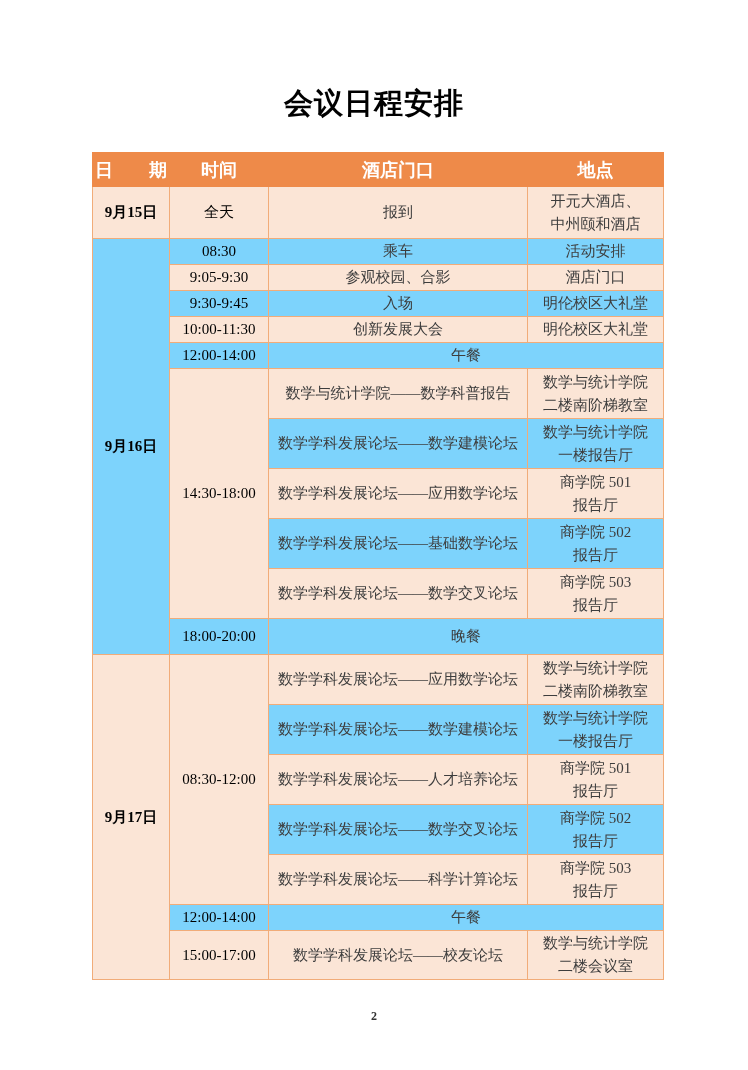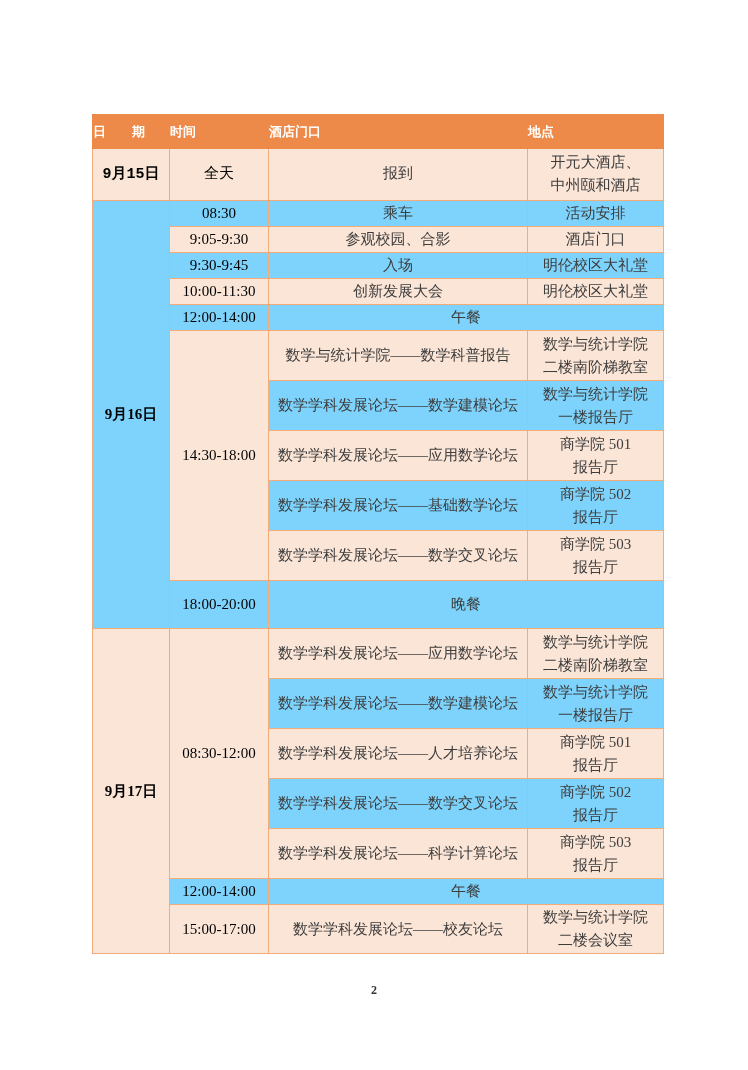--- a/index.html
+++ b/index.html
@@ -31,63 +31,64 @@
   }
   col.c-date{width:77px;}
   col.c-time{width:99px;}
   col.c-act{width:259px;}
   col.c-loc{width:136px;}
   th{
     background:var(--header-bg);
     color:#ffffff;
     font-family:var(--sans);
     font-weight:bold;
-    font-size:13px;
+    font-size:18px;
     border:1px solid var(--header-bg);
-    text-align:left;
+    text-align:center;
     vertical-align:middle;
   }
   td{
     border:1px solid var(--border);
     text-align:center;
     vertical-align:middle;
     font-size:15px;
     line-height:23px;
     white-space:pre-line;
     padding:1px 2px;
     background:#7dd3fc;
   }
   tr.band > td{background:var(--band-bg);}
   td.date-cell{
     font-weight:bold;
     color:#000;
     font-size:15px;
   }
   td.time-cell{color:#000;text-align:center;}
   tr.h-header{height:34px;}
-  tr.h-d15{height:52px;font-family:Liberation Mono, monospace;}
+  tr.h-d15{height:52px;}
   tr.h-single{height:25px;}
   tr.h-forum{height:50px;}
-  tr.h-dinner{height:48px;}
+  tr.h-dinner{height:36px;}
   tr.h-lunch{height:24px;}
   tr.h-last{height:48px;}
   .page-number{
     text-align:center;
     margin-top:29px;
     font-family:var(--serif);
     font-size:12px;
     font-weight:bold;
     color:#333;
   }
 </style>
 </head>
 <body>
 
 <div class="page">
 
+  <div class="doc-title">会议日程安排</div>
 
   <table class="schedule">
     <colgroup>
       <col class="c-date">
         <col class="c-time">
         <col class="c-act">
         <col class="c-loc">
     </colgroup>
     <thead>
       <tr class="h-header">

